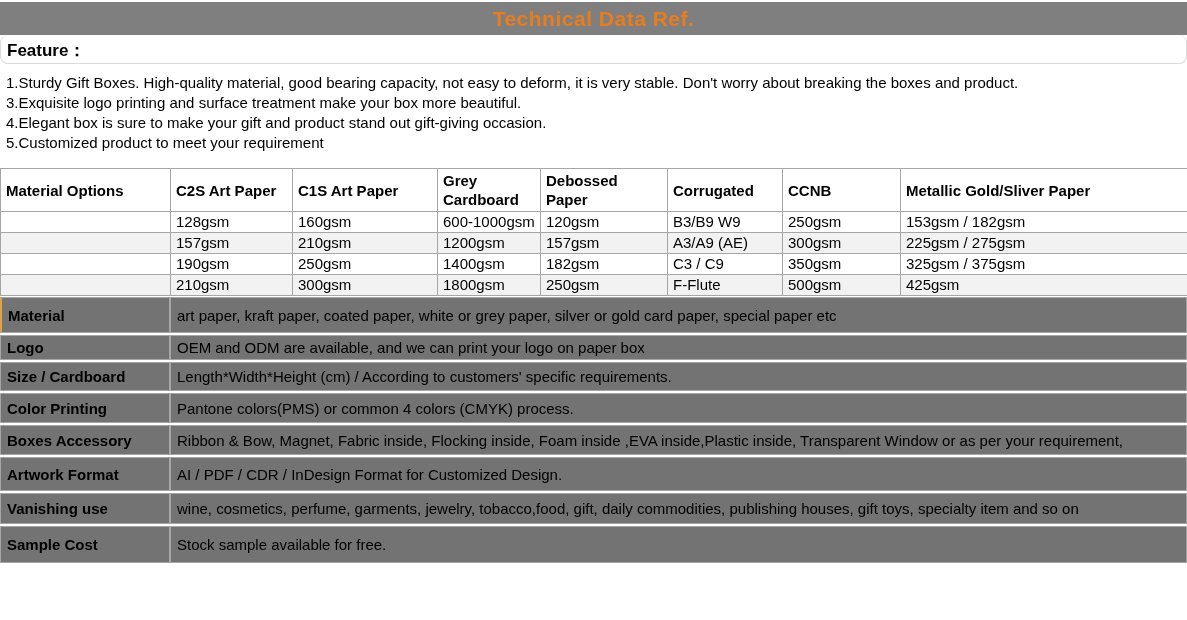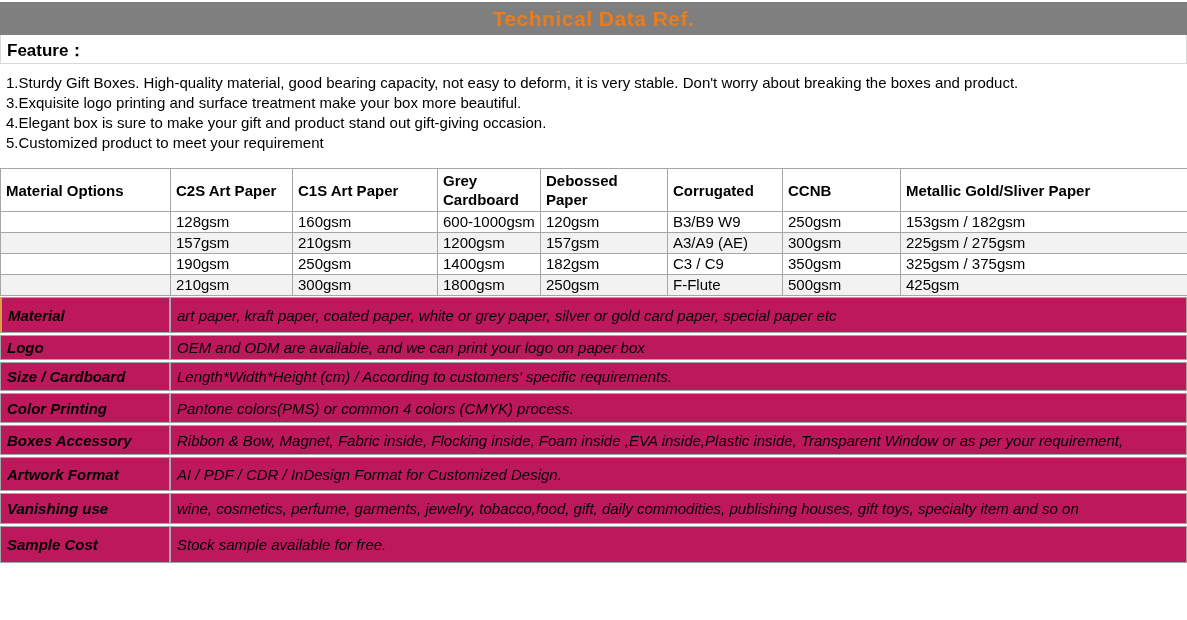--- a/index.html
+++ b/index.html
@@ -31,20 +31,21 @@
   
   .feature-heading {
     box-sizing: border-box;
     height: 29px;
     padding: 4px 0 0 6px;
     font-size: 17px;
     font-weight: bold;
     border-left: 1px solid #d9d9d9;
     border-right: 1px solid #d9d9d9;
     border-bottom: 1px solid #d9d9d9;
+    border-radius: 8px;
   }
   .feature-list {
     padding: 9px 6px 0 6px;
     font-size: 15px;
   }
   .feature-item {
     line-height: 20px;
     white-space: nowrap;
   }
   
@@ -81,22 +82,21 @@
     border-collapse: separate;
     border-spacing: 0 2px;
     table-layout: fixed;
     font-size: 15px;
     margin-top: -1px;
   }
   table.specs td {
     border: 1px solid var(--table-border, #a6a6a6);
     padding: 2px 6px;
     vertical-align: middle;
-    background: #be185d;
-    font-style: italic;
+    background: #737373;
   }
   table.specs td.spec-label {
     font-weight: bold;
     white-space: nowrap;
     overflow: hidden;
   }
   table.specs td.spec-value { line-height: 19px; }
   tr.r-material td        { height: 30px; }
   tr.r-material td.spec-label {
     border-left: 2px solid var(--material-row-accent, #e0a04a);

